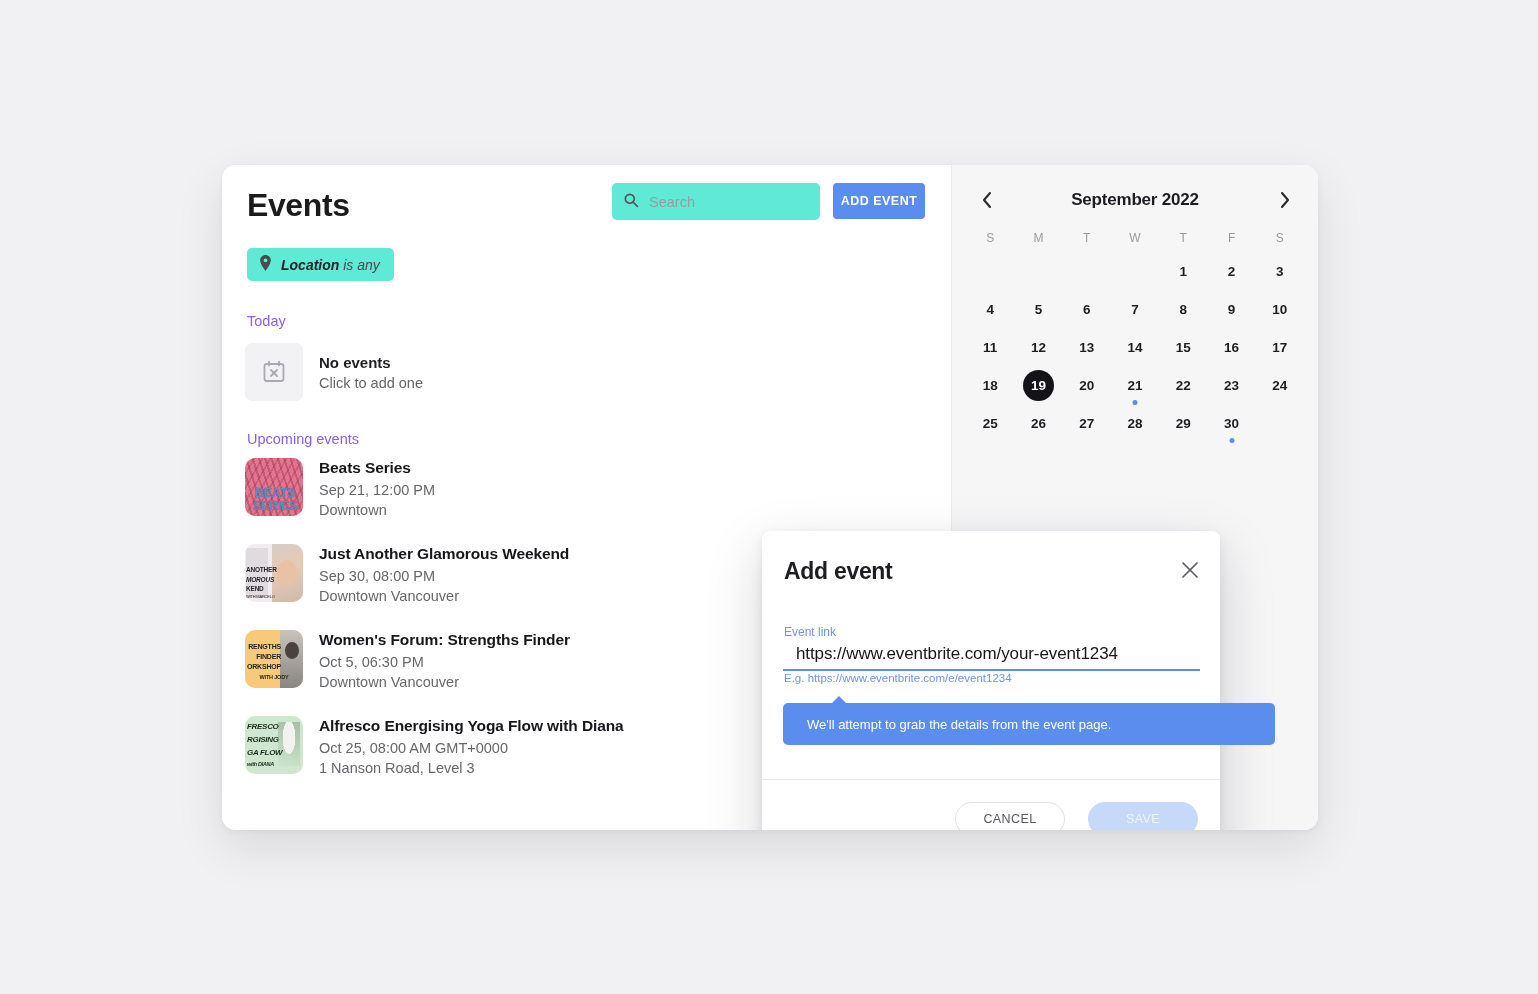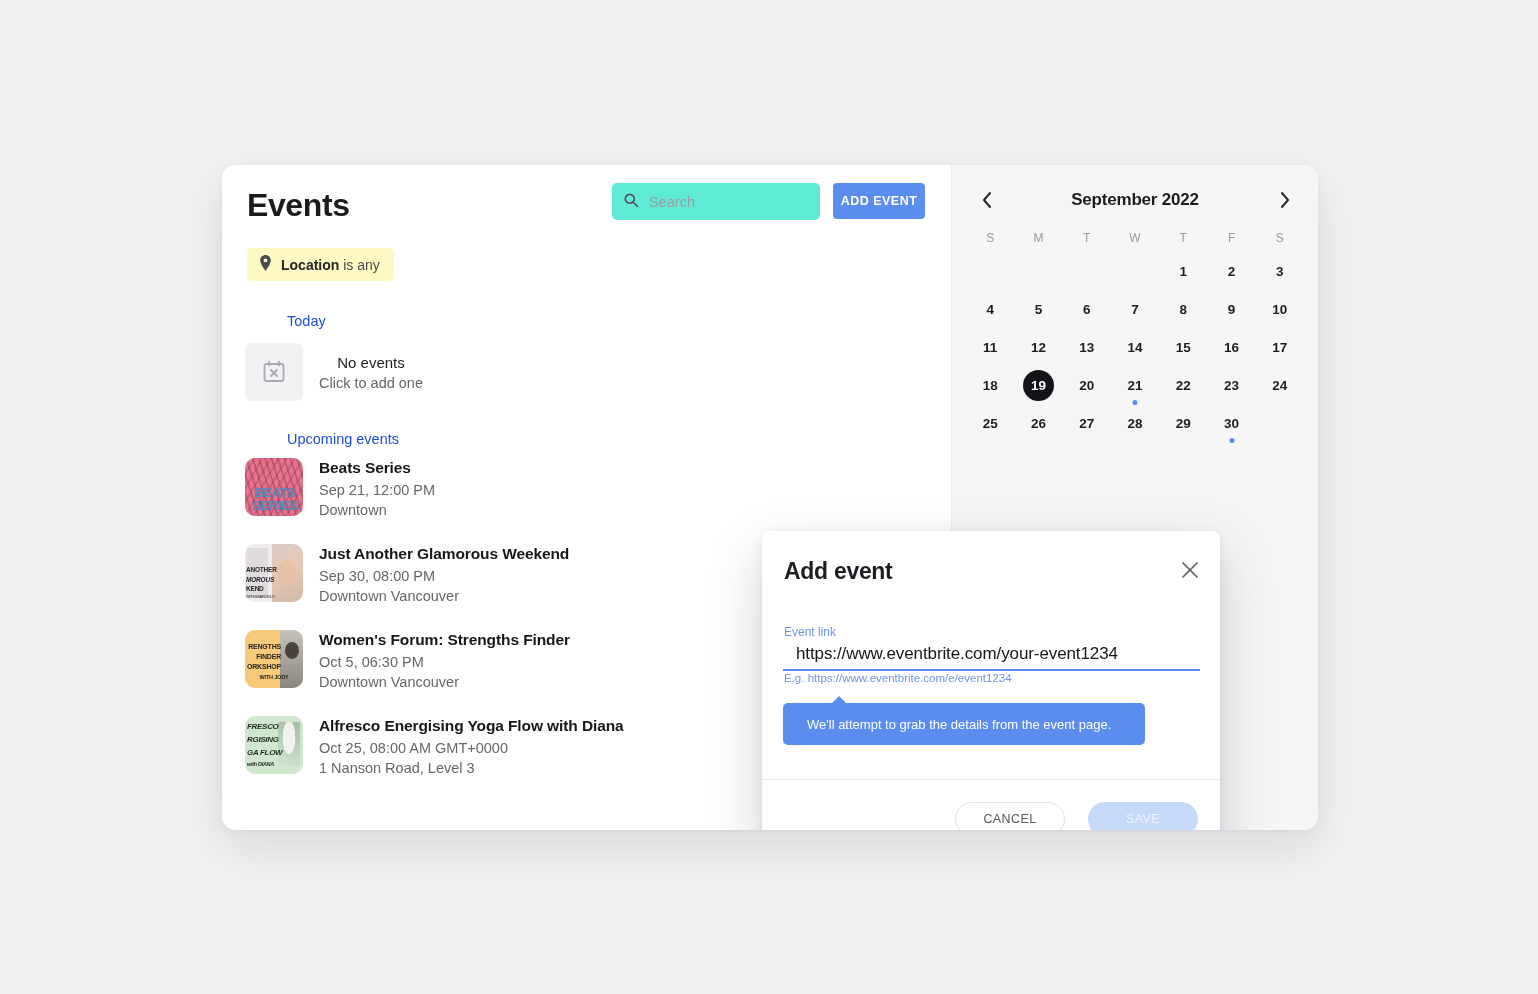--- a/index.html
+++ b/index.html
@@ -73,58 +73,58 @@
     font-weight: bold;
     letter-spacing: 0.5px;
     cursor: pointer;
   }
 
   
   #location-chip {
     position: absolute;
     left: 25px; top: 83px;
     height: 33px;
-    background: #fef9c3;
+    background: #5eead4;
     border-radius: 5px;
     display: flex;
     align-items: center;
     gap: 9px;
     padding: 0 14px 0 12px;
     font-size: 14px;
     color: #4a4a4f;
     cursor: pointer;
+    font-style: italic;
   }
   #location-chip b { color: #25252a; font-weight: bold; }
 
   .section-label {
     position: absolute;
     left: 25px;
     font-size: 14.5px;
-    color: #1d4ed8;
-    margin-left: 40px;
+    color: #8b5cf6;
   }
   #label-today { top: 148px; }
   #label-upcoming { top: 266px; }
 
   
   #no-events-row {
     position: absolute;
     left: 23px; top: 178px;
     display: flex;
     align-items: center;
     gap: 16px;
     cursor: pointer;
   }
   #no-events-thumb {
     width: 58px; height: 58px;
     background: #f2f2f4;
     border-radius: 7px;
     display: flex; align-items: center; justify-content: center;
   }
-  #no-events-text .t1 { font-size: 15px; font-weight: normal; color: #1f1f23; text-align: center; }
+  #no-events-text .t1 { font-size: 15px; font-weight: bold; color: #1f1f23; }
   #no-events-text .t2 { font-size: 14.5px; color: #65656b; margin-top: 4px; }
 
   
   #event-list {
     position: absolute;
     left: 23px; top: 293px;
     width: 700px;
   }
   .event-row {
     display: flex;
@@ -344,21 +344,21 @@
   }
   #field-hint {
     position: absolute;
     left: 22px; top: 141px;
     font-size: 11.5px;
     color: #6f94e8;
   }
   #tooltip {
     position: absolute;
     left: 21px; top: 172px;
-    width: 362px; height: 42px;
+    width: 492px; height: 42px;
     background: #5b8def;
     border-radius: 5px;
     display: flex;
     align-items: center;
     padding-left: 24px;
     font-size: 13px;
     color: #ffffff;
   }
   #tooltip-arrow {
     position: absolute;

